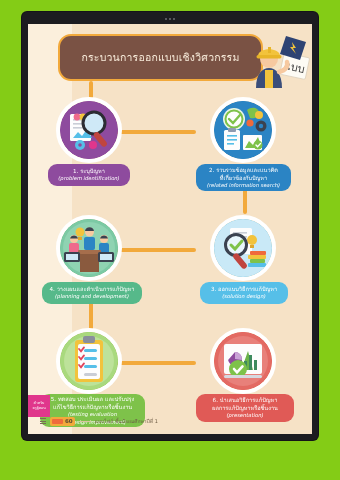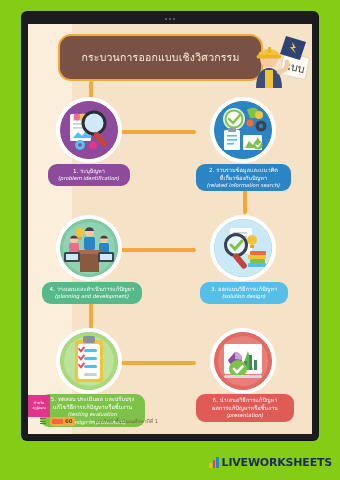--- a/index.html
+++ b/index.html
@@ -334,22 +334,14 @@
           <i class="sw"></i>
           <span class="sc">60</span>
         </span>
         <span class="score-line"></span>
         <span class="bottom-note">แบบไฟล์ ชั้นมัธยมศึกษาปีที่ 1</span>
       </div>
 
     </div>
   </div>
 
-  <div class="watermark">
-    <span class="wm-mark">
-      <i style="height:5px;background:#e8b93c;"></i>
-      <i style="height:8px;background:#e0455c;"></i>
-      <i style="height:11px;background:#2b84c4;"></i>
-    </span>
-    <span class="wm-text">LIVEWORKSHEETS</span>
-  </div>
 
 </div>
 
 </body></html>

